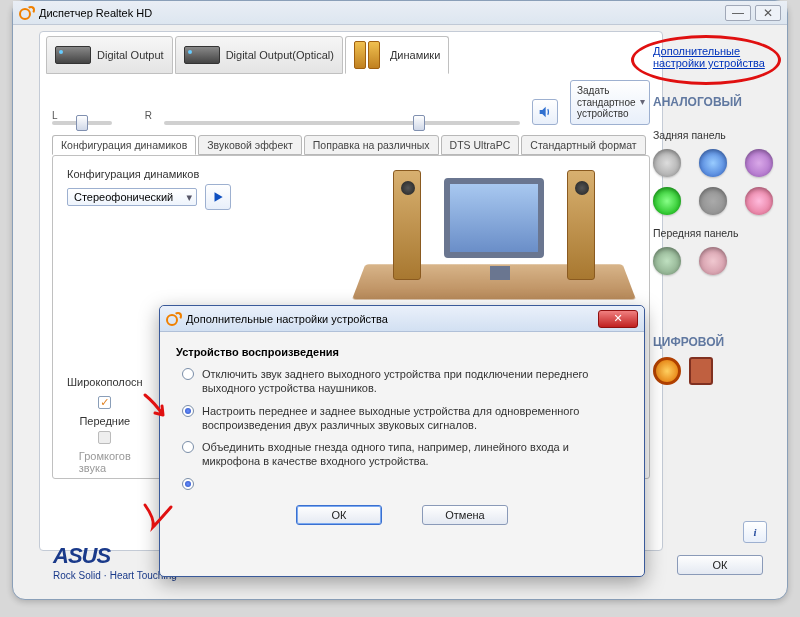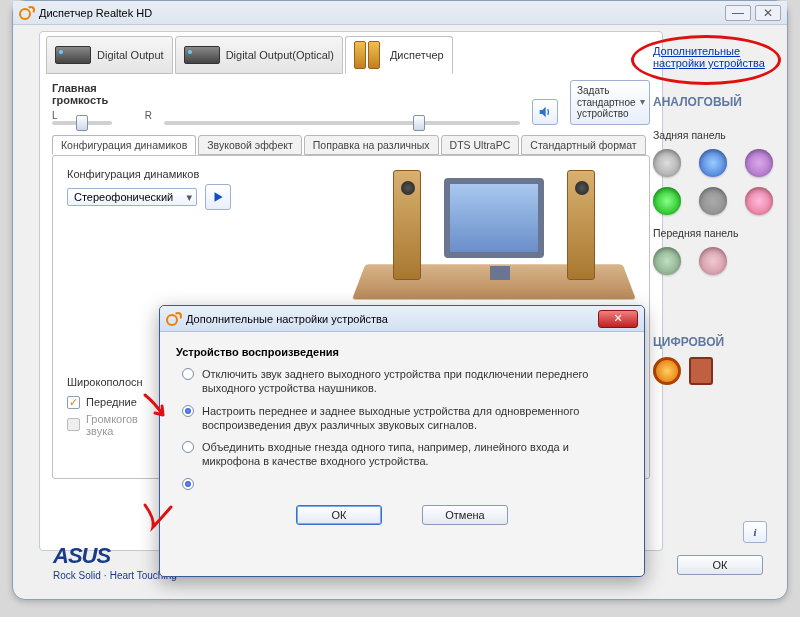--- a/index.html
+++ b/index.html
@@ -224,21 +224,21 @@
     content:""; position:absolute; left:7px; top:10px;
     width:14px;height:14px;border-radius:50%;
     background: radial-gradient(#555,#222);
   }
 
   .checks {
     position:absolute; left:14px; top:220px;
     font-size:11px; color:#333;
   }
   .wideband-lbl { font-weight: normal; margin-bottom:6px; font-size:11px;}
-  .chk-row { display:flex; align-items:center; gap:6px; padding:2px 0; }
+  .chk-row { display:flex; align-items:center; gap:6px; padding:2px 0;flex-direction:column; }
   .chk {
     width:13px;height:13px;border:1px solid #8a9eb8;border-radius:2px;
     display:inline-flex;align-items:center;justify-content:center;
     background:#fff;
   }
   .chk.checked::after{
     content:"✓"; color:#e08020; font-size:11px; line-height:11px;
   }
   .chk.disabled{ background:#eee; border-color:#bbb;}
 
@@ -391,27 +391,26 @@
       </div>
       <div class="dev-tab">
         <span class="dev-icon-rack"></span>
         <span>Digital Output(Optical)</span>
       </div>
       <div class="dev-tab active">
         <span class="dev-icon-speakers">
             <span></span>
             <span></span>
           </span>
-        <span>Диспетчер</span>
+        <span>Динамики</span>
       </div>
     </div>
 
     <div class="master-row">
       <div style="width:100px">
-        <div class="group-title">Главная громкость</div>
         <div class="slider-label">
           <span>L</span>
           <span>R</span>
         </div>
         <div class="balance-slider">
             <div class="thumb"></div>
           </div>
       </div>
       <div class="vol-slider">
           <div class="thumb"></div>

